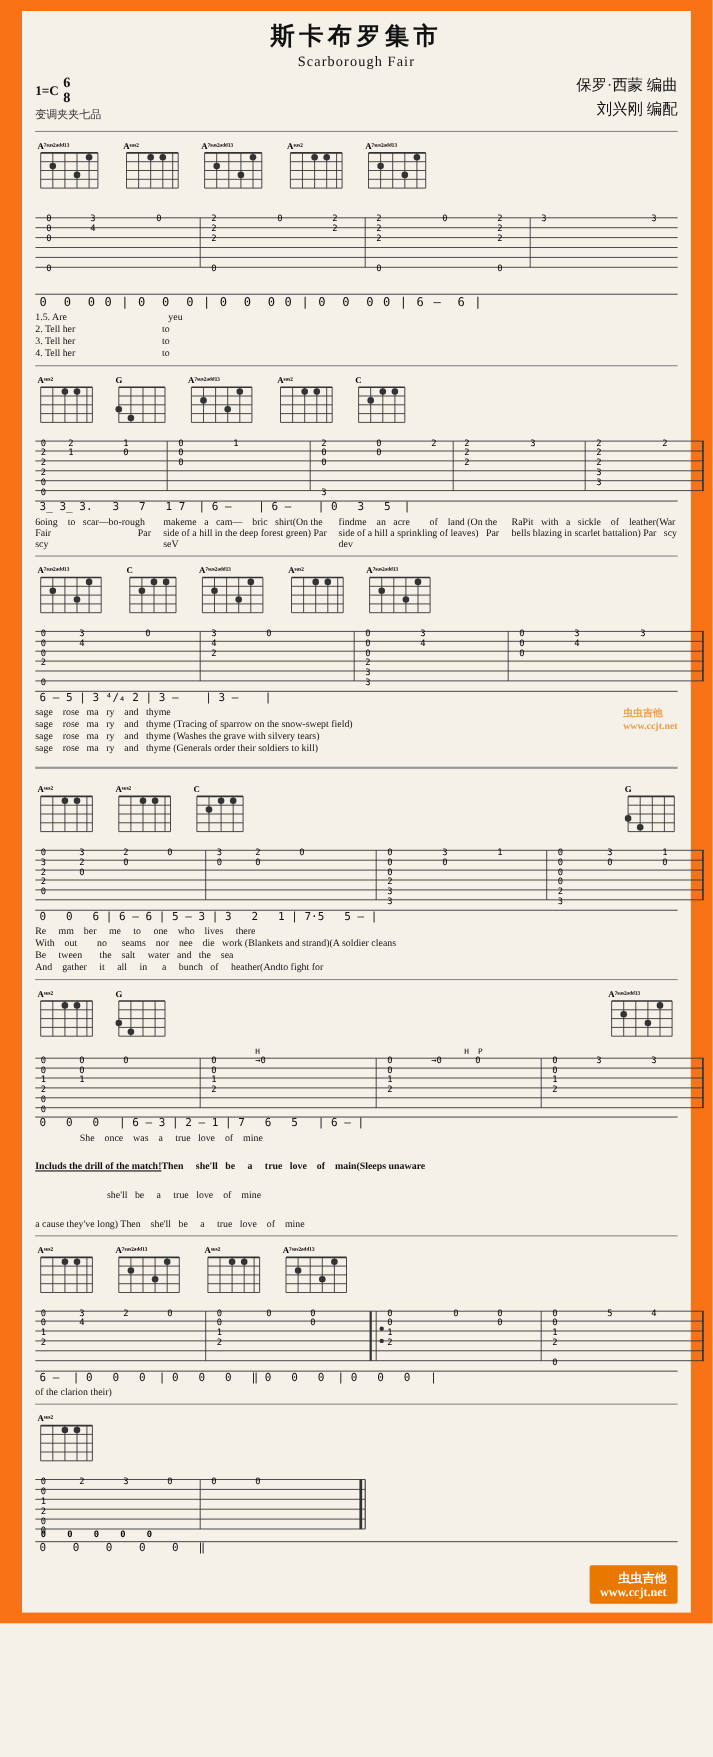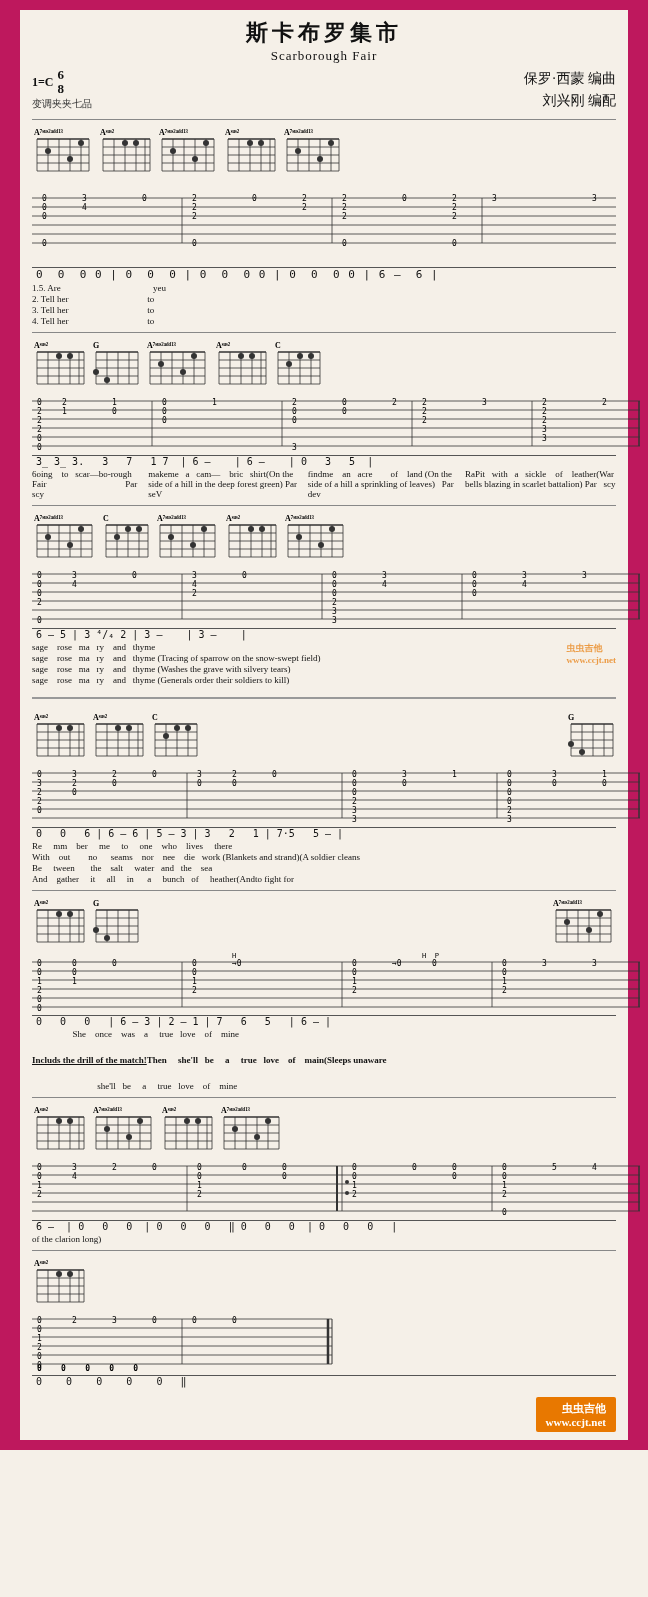--- a/index.html
+++ b/index.html
@@ -6,21 +6,21 @@
     body {
       width: 648px;
       background: #f5f0e8;
       font-family: 'SimSun', 'STSong', serif;
       font-size: 11px;
       color: #111;
       overflow-x: hidden;
     }
     .page {
       width: 648px;
-      background: #be185d;
+      background: #f97316;
       padding: 10px 20px;
       position: relative;
     }
     .title-section {
       text-align: center;
       margin-bottom: 4px;
     }
     .title-cn {
       font-size: 22px;
       font-weight: bold;
@@ -75,21 +75,21 @@
       overflow-x: hidden;
     }
     hr.section-break {
       border: none;
       border-top: 2px solid #999;
       margin: 12px 0;
     }
     
     .chord-row-wide {
       display: flex;
-      gap: 4px;
+      gap: 16px;
       margin-bottom: 4px;
     }
     
     .part1, .part2 {
       background: #f5f0e8;
       padding: 8px 12px;
     }
   </style>
 </head>
 <body>
@@ -845,20 +845,21 @@
     </svg>
 
     <div style="font-size:10px; font-family:monospace; border-top:1px solid #555; margin:2px 0; padding-left:4px;">
       <span>0 &nbsp; 0 &nbsp; 0 &nbsp; | 6 — 3 | 2 — 1 | 7 &nbsp; 6 &nbsp; 5 &nbsp; | 6 — |</span>
     </div>
 
     <div style="font-size:9px; display:flex; flex-direction:column; gap:16px; margin:2px 0;">
       <div>&nbsp;&nbsp;&nbsp;&nbsp;&nbsp;&nbsp;&nbsp;&nbsp;&nbsp;&nbsp;&nbsp;&nbsp;&nbsp;&nbsp;&nbsp;&nbsp;&nbsp; She &nbsp;&nbsp; once &nbsp;&nbsp; was &nbsp;&nbsp; a &nbsp;&nbsp;&nbsp; true &nbsp; love &nbsp;&nbsp; of &nbsp;&nbsp; mine</div>
       <div style="font-weight:bold;"><u>Includs the drill of the match!</u>Then &nbsp;&nbsp;&nbsp; she'll &nbsp; be &nbsp;&nbsp;&nbsp; a &nbsp;&nbsp;&nbsp; true &nbsp; love &nbsp;&nbsp; of &nbsp;&nbsp; main(Sleeps unaware</div>
       <div>&nbsp;&nbsp;&nbsp;&nbsp;&nbsp;&nbsp;&nbsp;&nbsp;&nbsp;&nbsp;&nbsp;&nbsp;&nbsp;&nbsp;&nbsp;&nbsp;&nbsp;&nbsp;&nbsp;&nbsp;&nbsp;&nbsp;&nbsp;&nbsp;&nbsp;&nbsp;&nbsp;&nbsp; she'll &nbsp; be &nbsp;&nbsp;&nbsp; a &nbsp;&nbsp;&nbsp; true &nbsp; love &nbsp;&nbsp; of &nbsp;&nbsp; mine</div>
+      <div>a cause they've long) Then &nbsp;&nbsp; she'll &nbsp; be &nbsp;&nbsp;&nbsp; a &nbsp;&nbsp;&nbsp; true &nbsp; love &nbsp;&nbsp; of &nbsp;&nbsp; mine</div>
     </div>
 
     <div class="section-divider"></div>
 
     <div class="chord-row-wide">
 
       <svg width="55" height="52">
         <text x="2" y="9" font-size="8" font-weight="bold" font-family="serif">Aˢᵘˢ²</text>
         <line x1="5" y1="13" x2="52" y2="13" stroke="#333" stroke-width="1.5"></line>
         <line x1="5" y1="21" x2="52" y2="21" stroke="#333" stroke-width="0.8"></line>
@@ -978,21 +979,21 @@
       <text x="470" y="37" font-size="8" font-family="monospace">2</text>
 
       <text x="470" y="55" font-size="8" font-family="monospace">0</text>
     </svg>
 
     <div style="font-size:10px; font-family:monospace; border-top:1px solid #555; margin:2px 0; padding-left:4px;">
       <span>6 — &nbsp;| 0 &nbsp; 0 &nbsp; 0 &nbsp;| 0 &nbsp; 0 &nbsp; 0 &nbsp; ‖ 0 &nbsp; 0 &nbsp; 0 &nbsp;| 0 &nbsp; 0 &nbsp; 0 &nbsp; |</span>
     </div>
 
     <div style="font-size:9px; margin:2px 0;">
-      <div>of the clarion long)</div>
+      <div>of the clarion their)</div>
     </div>
 
     <div class="section-divider"></div>
 
     <div class="chord-row-wide">
 
       <svg width="55" height="52">
         <text x="2" y="9" font-size="8" font-weight="bold" font-family="serif">Aˢᵘˢ²</text>
         <line x1="5" y1="13" x2="52" y2="13" stroke="#333" stroke-width="1.5"></line>
         <line x1="5" y1="21" x2="52" y2="21" stroke="#333" stroke-width="0.8"></line>

